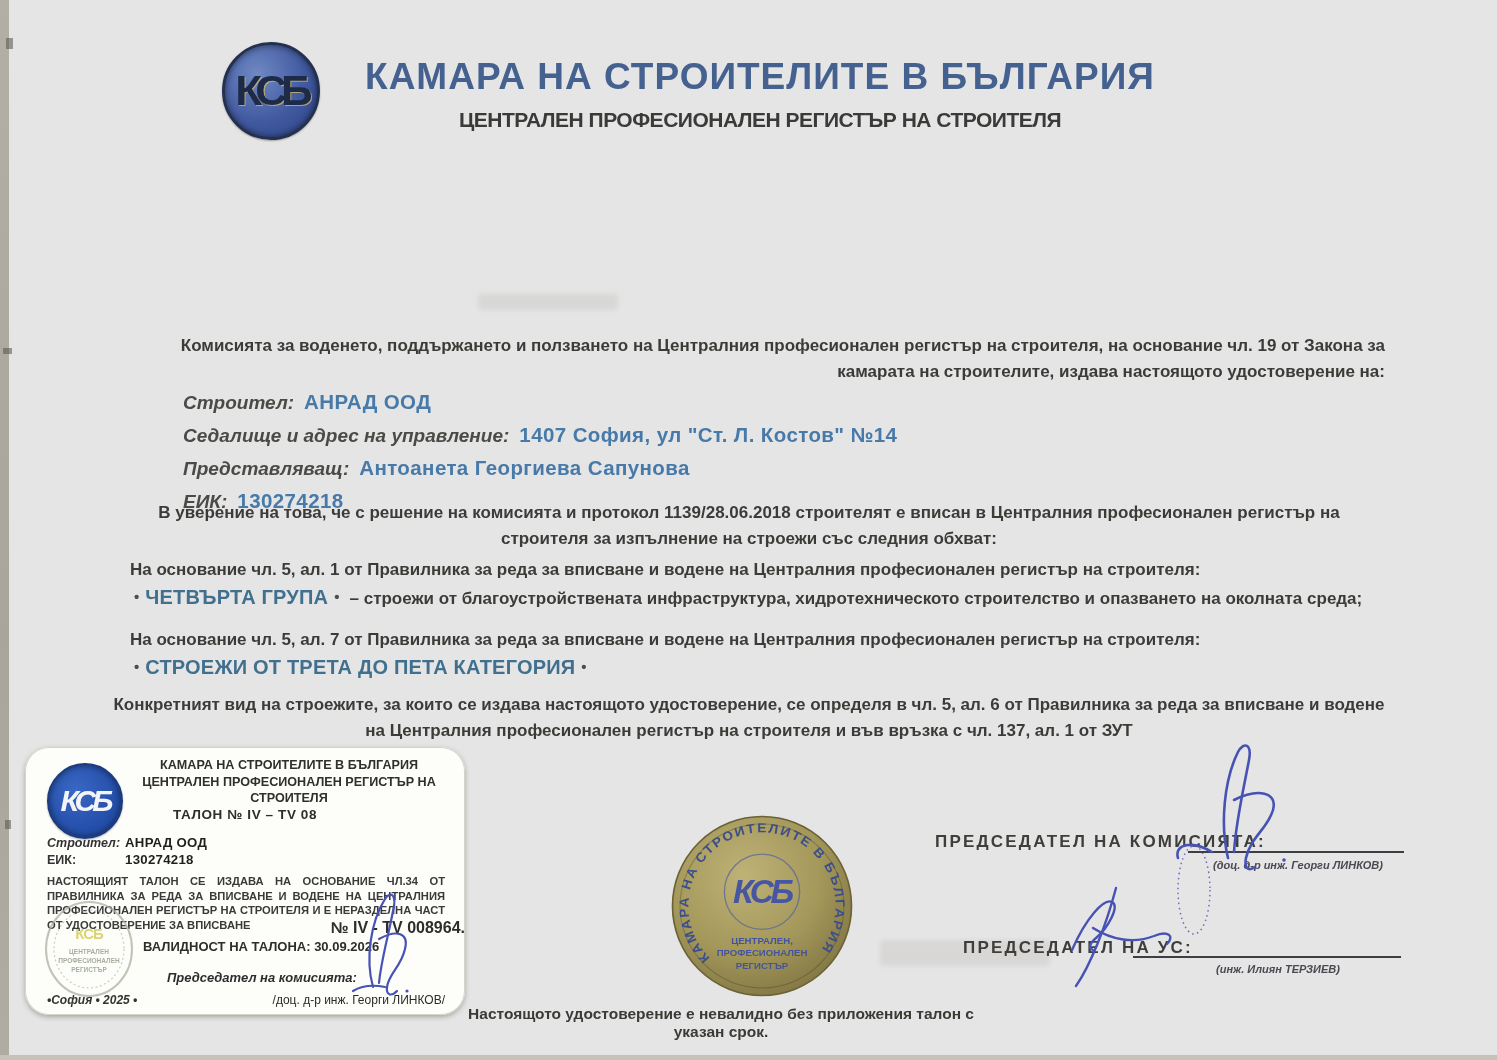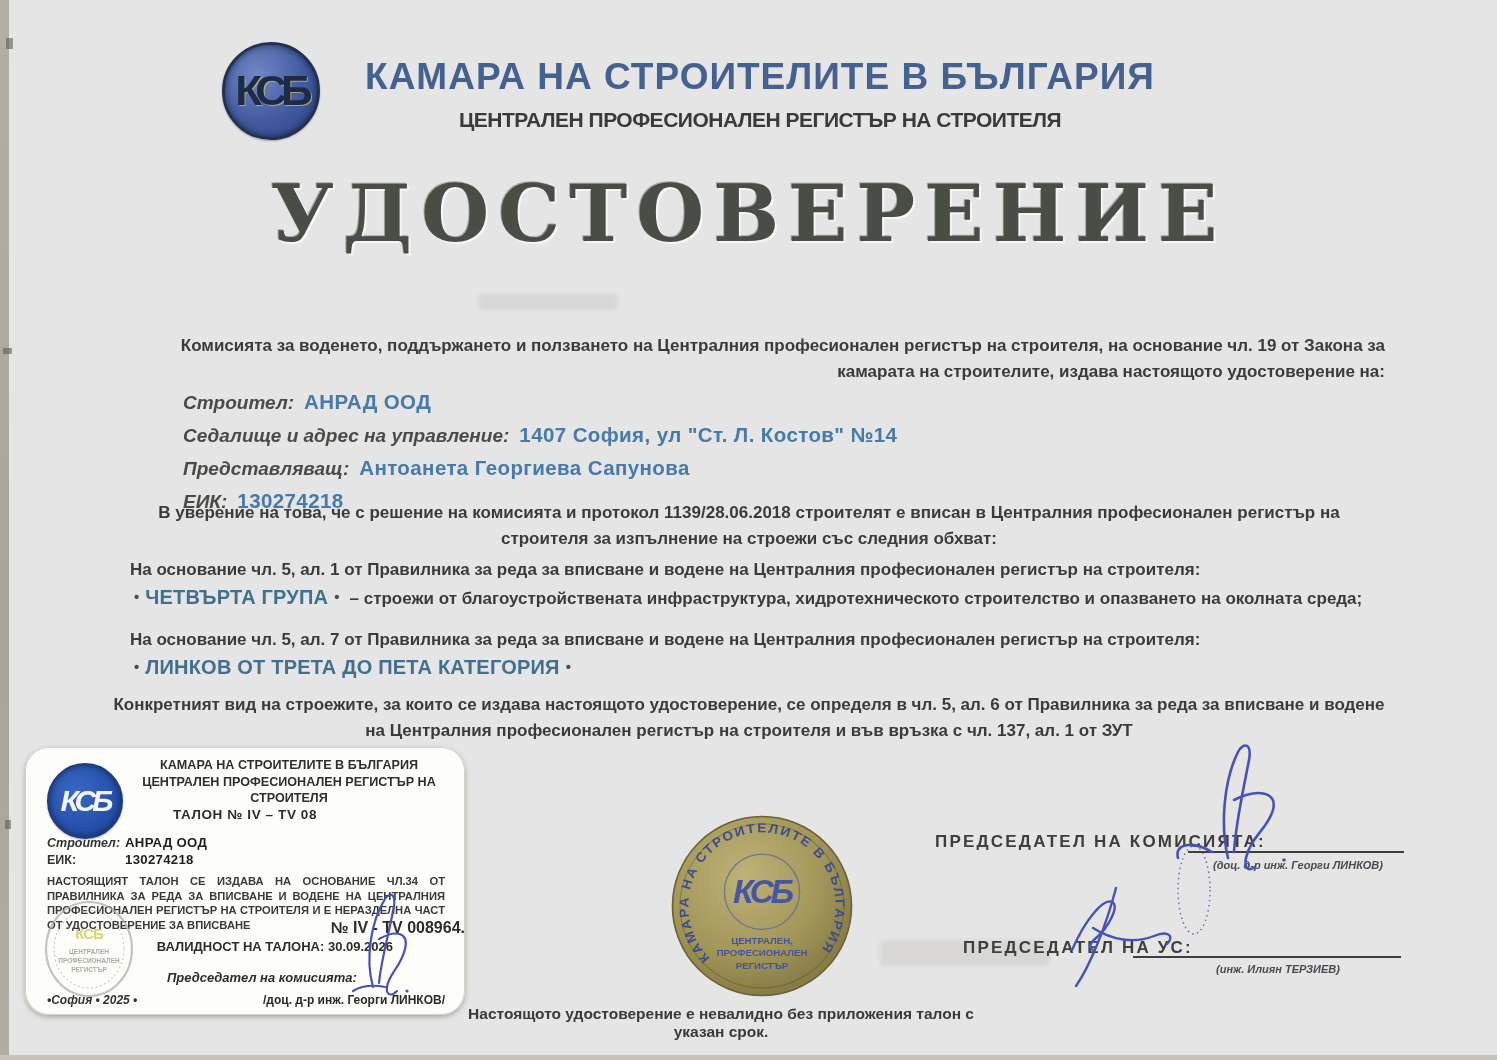--- a/index.html
+++ b/index.html
@@ -62,24 +62,24 @@
   .trow{left:22px;white-space:nowrap;}
   .tlabel{display:inline-block;width:78px;font-size:12.5px;font-weight:bold;color:#333;}
   .tlabel.it{font-style:italic;}
   .tvalue{font-size:13.2px;font-weight:bold;color:#1f1f1f;letter-spacing:.3px;}
   #talon-builder{top:86px;}
   #talon-eik{top:103px;}
   #talon-body{left:22px;top:127px;width:398px;font-size:11.2px;line-height:14.6px;
               font-weight:bold;color:#3a3a3a;text-align:justify;}
   #talon-cardno{left:0;top:172px;width:100%;text-align:right;font-size:16px;font-weight:bold;color:#2d2d2d;}
   #talon-stamp{left:16px;top:150px;}
-  #talon-validity{left:118px;top:192px;width:250px;text-align:right;font-size:13px;font-weight:bold;color:#2d2d2d;}
+  #talon-validity{left:118px;top:192px;width:250px;text-align:left;font-size:13px;font-weight:bold;color:#2d2d2d;}
   #talon-chair{left:142px;top:223px;font-size:13px;font-weight:bold;font-style:italic;color:#2d2d2d;}
   #talon-city{left:22px;top:246px;font-size:12px;font-weight:bold;font-style:italic;color:#333;}
-  #talon-chair-name{right:20px;top:246px;font-size:12px;font-weight:bold;color:#2a2a2a;}
+  #talon-chair-name{right:20px;top:246px;font-size:12px;font-weight:normal;color:#2a2a2a;}
   #talon-sig{left:308px;top:140px;}
 
   
   .sig-label{font-size:17px;font-weight:bold;letter-spacing:2.2px;color:#3e3e3a;white-space:nowrap;}
   #sig1-label{left:935px;top:832px;}
   #sig2-label{left:963px;top:938px;}
   .sig-line{border-top:2px solid #3d3d44;}
   #sig1-line{left:1188px;top:851px;width:216px;}
   #sig2-line{left:1133px;top:956px;width:268px;}
   .sig-name{font-size:11px;font-weight:bold;font-style:italic;color:#4a4a52;text-align:center;}
@@ -103,21 +103,20 @@
   <div class="abs mark" style="left:5px;top:820px;width:6px;height:9px;"></div>
   <div class="abs smudge" style="left:478px;top:294px;width:140px;height:16px;"></div>
   <div class="abs smudge" style="left:880px;top:940px;width:170px;height:26px;"></div>
 
   <div class="abs logo-circle" id="header-logo">
     <span class="logo-txt">КСБ</span>
   </div>
   <div class="abs" id="org-name">КАМАРА НА СТРОИТЕЛИТЕ В БЪЛГАРИЯ</div>
   <div class="abs" id="registry-name">ЦЕНТРАЛЕН ПРОФЕСИОНАЛЕН РЕГИСТЪР НА СТРОИТЕЛЯ</div>
 
-  <div class="abs" id="doc-title">УДОСТОВЕРЕНИЕ</div>
 
   <div class="abs para" id="intro">Комисията за воденето, поддържането и ползването на Централния професионален регистър на строителя, на основание чл. 19 от Закона за камарата на строителите, издава настоящото удостоверение на:</div>
 
   <div class="abs" id="info">
     <div class="info-row">
       <span class="info-label">Строител:</span><span class="info-value">АНРАД ООД</span>
     </div>
     <div class="info-row">
       <span class="info-label">Седалище и адрес на управление:</span><span class="info-value">1407 София, ул "Ст. Л. Костов" №14</span>
     </div>
@@ -132,21 +131,21 @@
   <div class="abs para" id="confirmation">В уверение на това, че с решение на комисията и протокол 1139/28.06.2018 строителят е вписан в Централния професионален регистър на строителя за изпълнение на строежи със следния обхват:</div>
   <div class="abs para" id="basis1">На основание чл. 5, ал. 1 от Правилника за реда за вписване и водене на Централния професионален регистър на строителя:</div>
 
   <div class="abs bullet-line" id="group-line">
     <span class="dot">•</span><span class="scope-name">ЧЕТВЪРТА ГРУПА</span><span class="dot">•</span><span class="scope-desc">– строежи от благоустройствената инфраструктура, хидротехническото строителство и опазването на околната среда;</span>
   </div>
 
   <div class="abs para" id="basis2">На основание чл. 5, ал. 7 от Правилника за реда за вписване и водене на Централния професионален регистър на строителя:</div>
 
   <div class="abs bullet-line" id="category-line">
-    <span class="dot">•</span><span class="scope-name">ЛИНКОВ ОТ ТРЕТА ДО ПЕТА КАТЕГОРИЯ</span><span class="dot">•</span>
+    <span class="dot">•</span><span class="scope-name">СТРОЕЖИ ОТ ТРЕТА ДО ПЕТА КАТЕГОРИЯ</span><span class="dot">•</span>
   </div>
 
   <div class="abs para" id="specifics">Конкретният вид на строежите, за които се издава настоящото удостоверение, се определя в чл. 5, ал. 6 от Правилника за реда за вписване и водене на Централния професионален регистър на строителя и във връзка с чл. 137, ал. 1 от ЗУТ</div>
 
   <div class="abs" id="talon">
     <div class="t logo-circle" id="talon-logo">
       <span class="logo-txt">КСБ</span>
     </div>
     <div class="t" id="talon-org">
       <div>КАМАРА НА СТРОИТЕЛИТЕ В БЪЛГАРИЯ</div>

